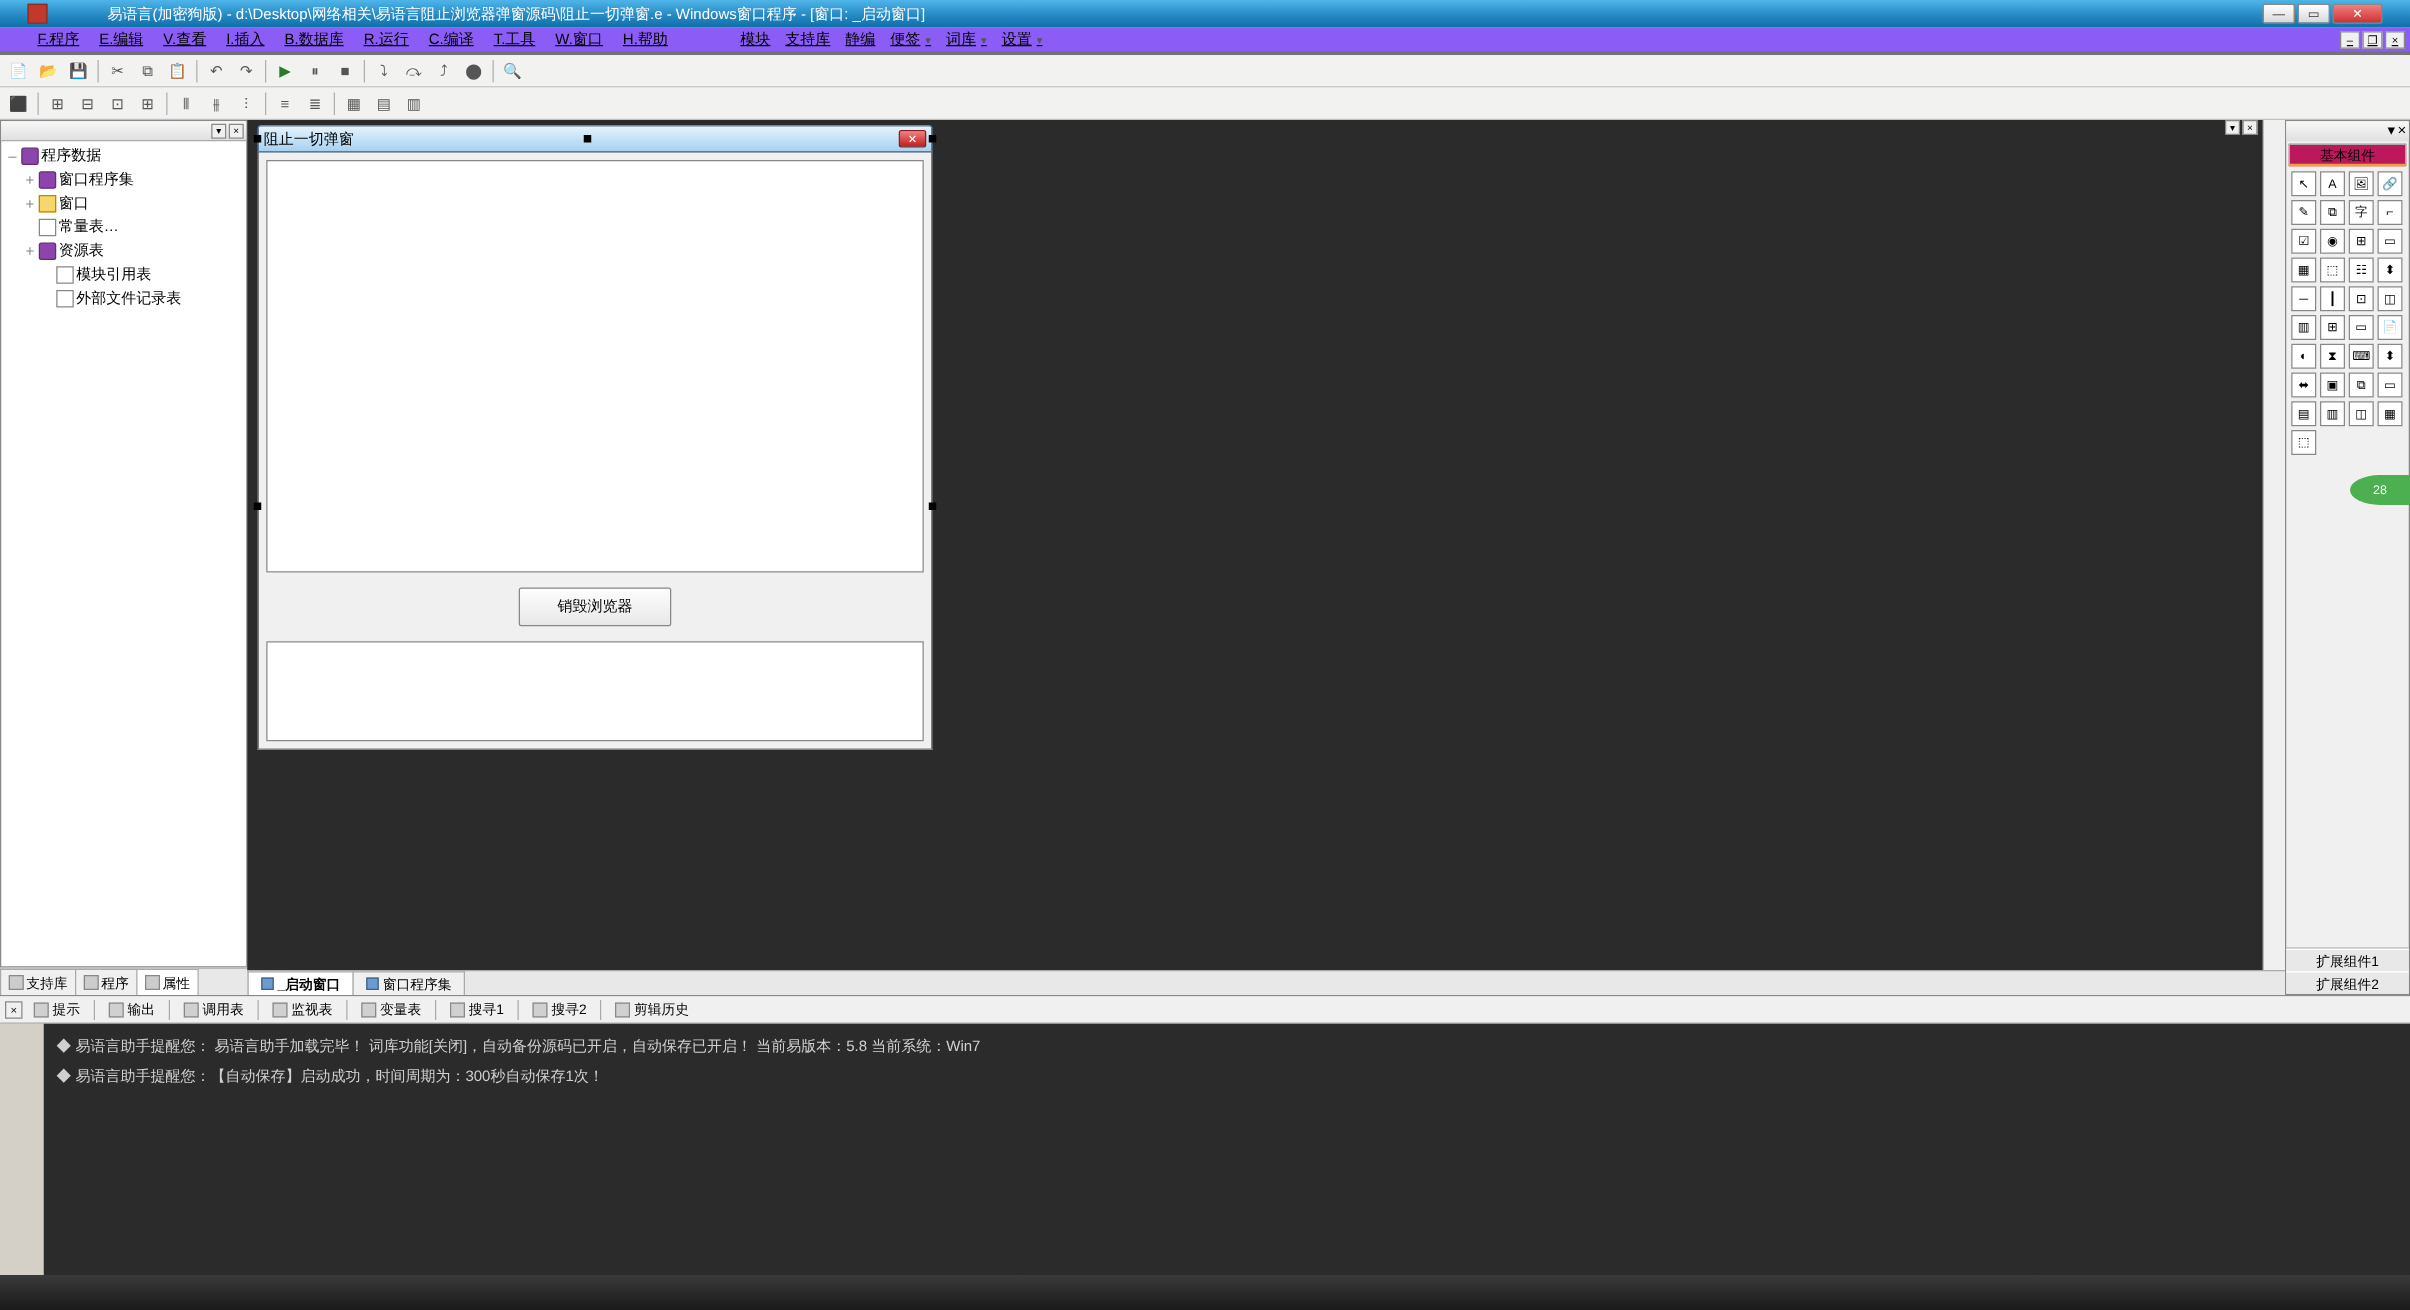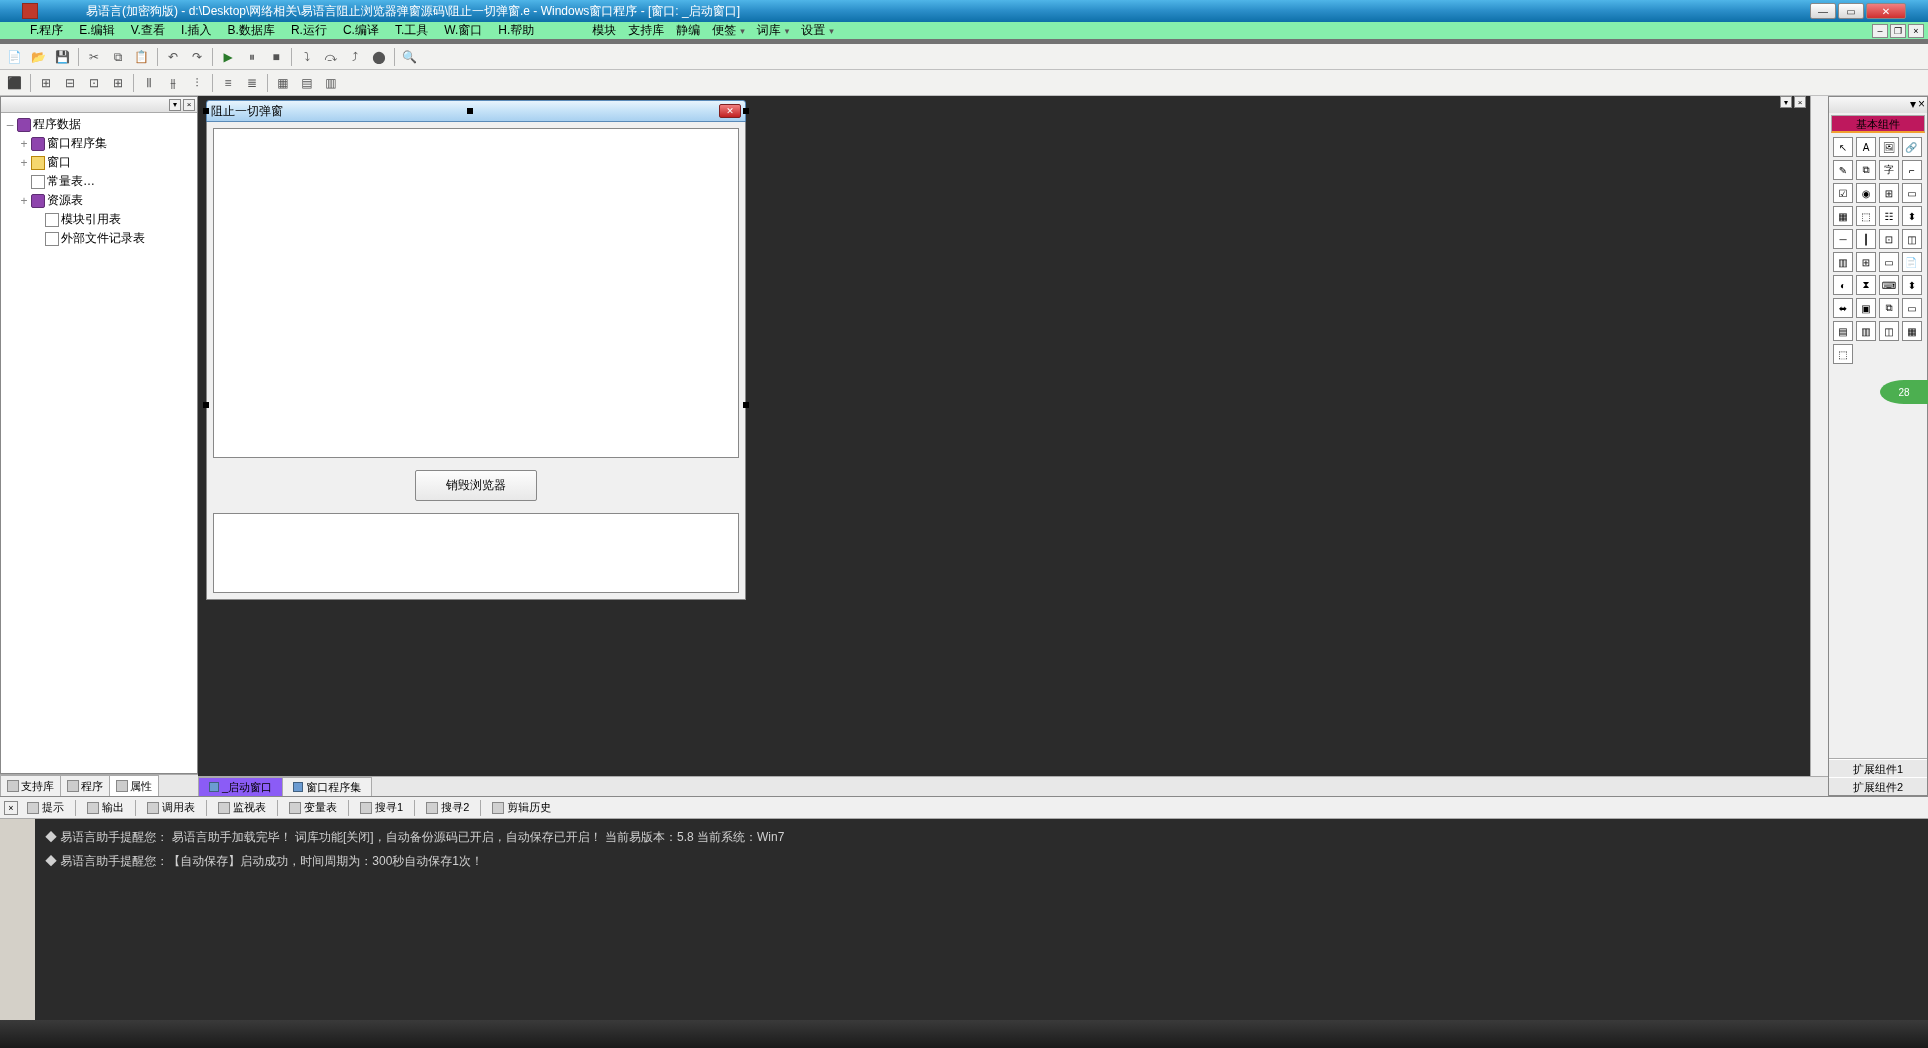--- a/index.html
+++ b/index.html
@@ -7,21 +7,21 @@
 
 
 .title-bar { height:22px; background:linear-gradient(to bottom,#4fb5e8,#2a8dc8 50%,#0e6fa8); display:flex; align-items:center; padding:0 22px; color:#fff;gap:44px; }
 .title-bar .app-icon { width:16px; height:16px; background:#c0392b; border:1px solid #8e2a1f; margin-right:4px; }
 .title-bar .title-text { flex:1; font-size:12px; }
 .title-bar .win-btns { display:flex; gap:2px; }
 .title-bar .win-btn { width:26px; height:16px; background:linear-gradient(#fefefe,#d8d8d8); border:1px solid #888; border-radius:2px; font-size:10px; display:flex; align-items:center; justify-content:center; color:#333; }
 .title-bar .win-btn.close { width:40px; background:linear-gradient(#f08080,#d03030); color:#fff; }
 
 
-.menu-bar { height:22px; background:#86efac; border-bottom:5px solid #737373; display:flex; align-items:center; padding:0 4px; }
+.menu-bar { height:22px; background:#8b5cf6; border-bottom:3px solid #737373; display:flex; align-items:center; padding:0 4px;text-decoration:underline; }
 .menu-item { padding:2px 8px; cursor:default; }
 .menu-spacer { width:40px; }
 .menu-bar2 { display:flex; align-items:center; gap:12px; padding:0 10px; }
 .menu-bar2 .m2 { display:flex; align-items:center; gap:2px; }
 .menu-bar2 .dd::after { content:"▾"; font-size:9px; margin-left:2px; color:#555; }
 .menu-bar .mdi-btns { margin-left:auto; display:flex; gap:2px; }
 .menu-bar .mdi-btn { width:16px; height:14px; border:1px solid #888; background:#f0f0f0; font-size:9px; display:flex; align-items:center; justify-content:center; }
 
 
 .toolbar { height:26px; background:#f2f2f0; border-bottom:1px solid #c0c0c0; display:flex; align-items:center; padding:0 4px; gap:2px; }
@@ -58,21 +58,21 @@
 .form-body { background-image:radial-gradient(#888 0.5px, #f0f0f0 0.5px); background-size:8px 8px; border:1px solid #888; border-top:none; padding:6px; position:relative; }
 .white-box1 { background:#fff; border:1px solid #888; height:330px; }
 .btn-area { margin-top:12px; display:flex; justify-content:center; }
 .form-btn { padding:6px 30px; background:linear-gradient(#fdfdfd,#e8e8e8); border:1px solid #888; border-radius:2px; font-size:12px; }
 .white-box2 { margin-top:12px; background:#fff; border:1px solid #888; height:80px; }
 .sel-handle { width:6px; height:6px; background:#000; position:absolute; }
 
 .center-scroll { width:18px; background:#f0f0f0; border-left:1px solid #aaa; }
 .center-tabs { height:20px; background:#e8e8e8; display:flex; border-top:1px solid #aaa; }
 .ctab { padding:2px 10px; border:1px solid #aaa; border-bottom:none; margin-right:-1px; background:#f0f0f0; font-size:11px; display:flex; align-items:center; gap:3px; }
-.ctab.active { background:#8b5cf6; }
+.ctab.active { background:#ffffff;font-weight:bold; }
 .ctab .cic { width:10px; height:10px; background:#6b9bd1; border:1px solid #406080; }
 
 
 .right-panel { width:100px; background:#f0f0f0; border:1px solid #888; display:flex; flex-direction:column; }
 .rp-hdr { height:16px; background:linear-gradient(#f8f8f8,#e0e0e0); display:flex; justify-content:flex-end; padding:0 2px; gap:2px; }
 .rp-tab { height:18px; background:#be185d; border:1px solid #aaa; border-bottom:2px solid #f0a030; text-align:center; font-size:11px; padding-top:1px; margin:2px 2px 0 2px; }
 .rp-grid { flex:1; padding:4px; display:grid; grid-template-columns:repeat(4,20px); gap:3px; align-content:start; }
 .rp-item { width:20px; height:20px; border:1px solid #888; background:#fff; display:flex; align-items:center; justify-content:center; font-size:10px; overflow:hidden; }
 .rp-bottom { border-top:1px solid #aaa; }
 .rp-btab { height:18px; text-align:center; font-size:11px; padding-top:2px; background:#e8e8e8; border-top:1px solid #fff; }

